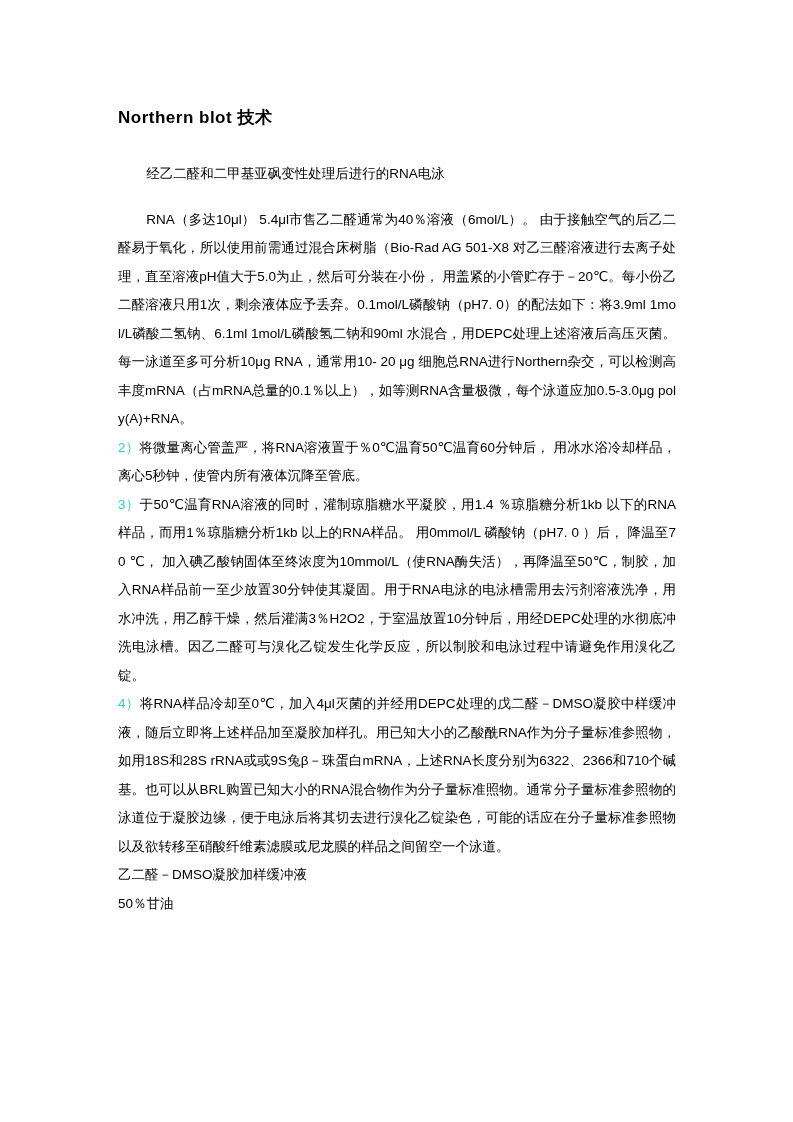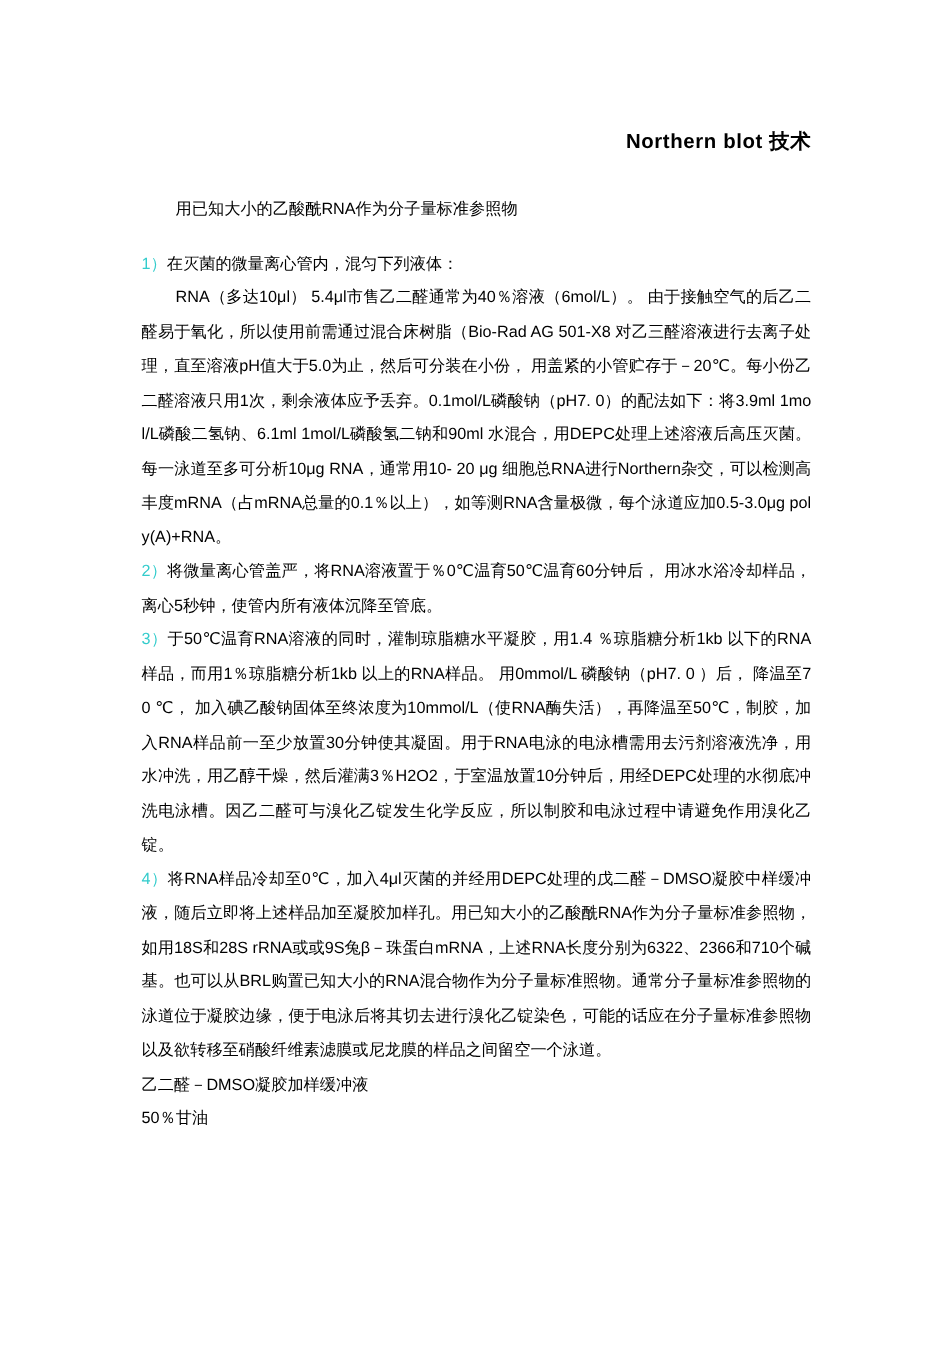--- a/index.html
+++ b/index.html
@@ -7,21 +7,21 @@
   body {
     width: 793px;
     min-height: 1122px;
     font-family: "Liberation Sans", "DejaVu Sans", sans-serif;
     color: #000000;
   }
   .page { padding: 106px 117px 50px 118px; }
   .doc-title {
     font-size: 17px;
     font-weight: bold;
-    text-align: right;
+    text-align: left;
     letter-spacing: 0.5px;
     line-height: 24px;
     margin-bottom: 30px;
   }
   .para {
     font-size: 13.5px;
     line-height: 28.5px;
     text-align: justify;
     word-break: break-all;
   }
@@ -29,24 +29,23 @@
   .subtitle { margin-bottom: 17px; }
   .marker {  }
 </style>
 </head>
 <body>
 
 <div class="page">
 
   <h1 class="doc-title">Northern blot 技术</h1>
 
-  <p class="para indent subtitle">用已知大小的乙酸酰RNA作为分子量标准参照物</p>
+  <p class="para indent subtitle">经乙二醛和二甲基亚砜变性处理后进行的RNA电泳</p>
 
 
-  <p class="para"><span class="marker" style="color: rgb(51, 204, 204);">1）</span><span>在灭菌的微量离心管内，混匀下列液体：</span></p>
 
 
 
 
   <p class="para indent">RNA（多达10μl）  5.4μl市售乙二醛通常为40％溶液（6mol/L）。 由于接触空气的后乙二醛易于氧化，所以使用前需通过混合床树脂（Bio-Rad AG 501-X8 对乙三醛溶液进行去离子处理，直至溶液pH值大于5.0为止，然后可分装在小份， 用盖紧的小管贮存于－20℃。每小份乙二醛溶液只用1次，剩余液体应予丢弃。0.1mol/L磷酸钠（pH7. 0）的配法如下：将3.9ml 1mol/L磷酸二氢钠、6.1ml 1mol/L磷酸氢二钠和90ml 水混合，用DEPC处理上述溶液后高压灭菌。每一泳道至多可分析10μg RNA，通常用10- 20 μg 细胞总RNA进行Northern杂交，可以检测高丰度mRNA（占mRNA总量的0.1％以上），如等测RNA含量极微，每个泳道应加0.5-3.0μg poly(A)+RNA。</p>
 
   <p class="para"><span class="marker" style="color: rgb(51, 204, 204);">2）</span><span>将微量离心管盖严，将RNA溶液置于％0℃温育50℃温育60分钟后， 用冰水浴冷却样品，离心5秒钟，使管内所有液体沉降至管底。</span></p>
 
   <p class="para"><span class="marker" style="color: rgb(51, 204, 204);">3）</span><span>于50℃温育RNA溶液的同时，灌制琼脂糖水平凝胶，用1.4 ％琼脂糖分析1kb 以下的RNA样品，而用1％琼脂糖分析1kb 以上的RNA样品。 用0mmol/L 磷酸钠（pH7. 0 ）后， 降温至70 ℃， 加入碘乙酸钠固体至终浓度为10mmol/L（使RNA酶失活），再降温至50℃，制胶，加入RNA样品前一至少放置30分钟使其凝固。用于RNA电泳的电泳槽需用去污剂溶液洗净，用水冲洗，用乙醇干燥，然后灌满3％H2O2，于室温放置10分钟后，用经DEPC处理的水彻底冲洗电泳槽。因乙二醛可与溴化乙锭发生化学反应，所以制胶和电泳过程中请避免作用溴化乙锭。</span></p>
 

